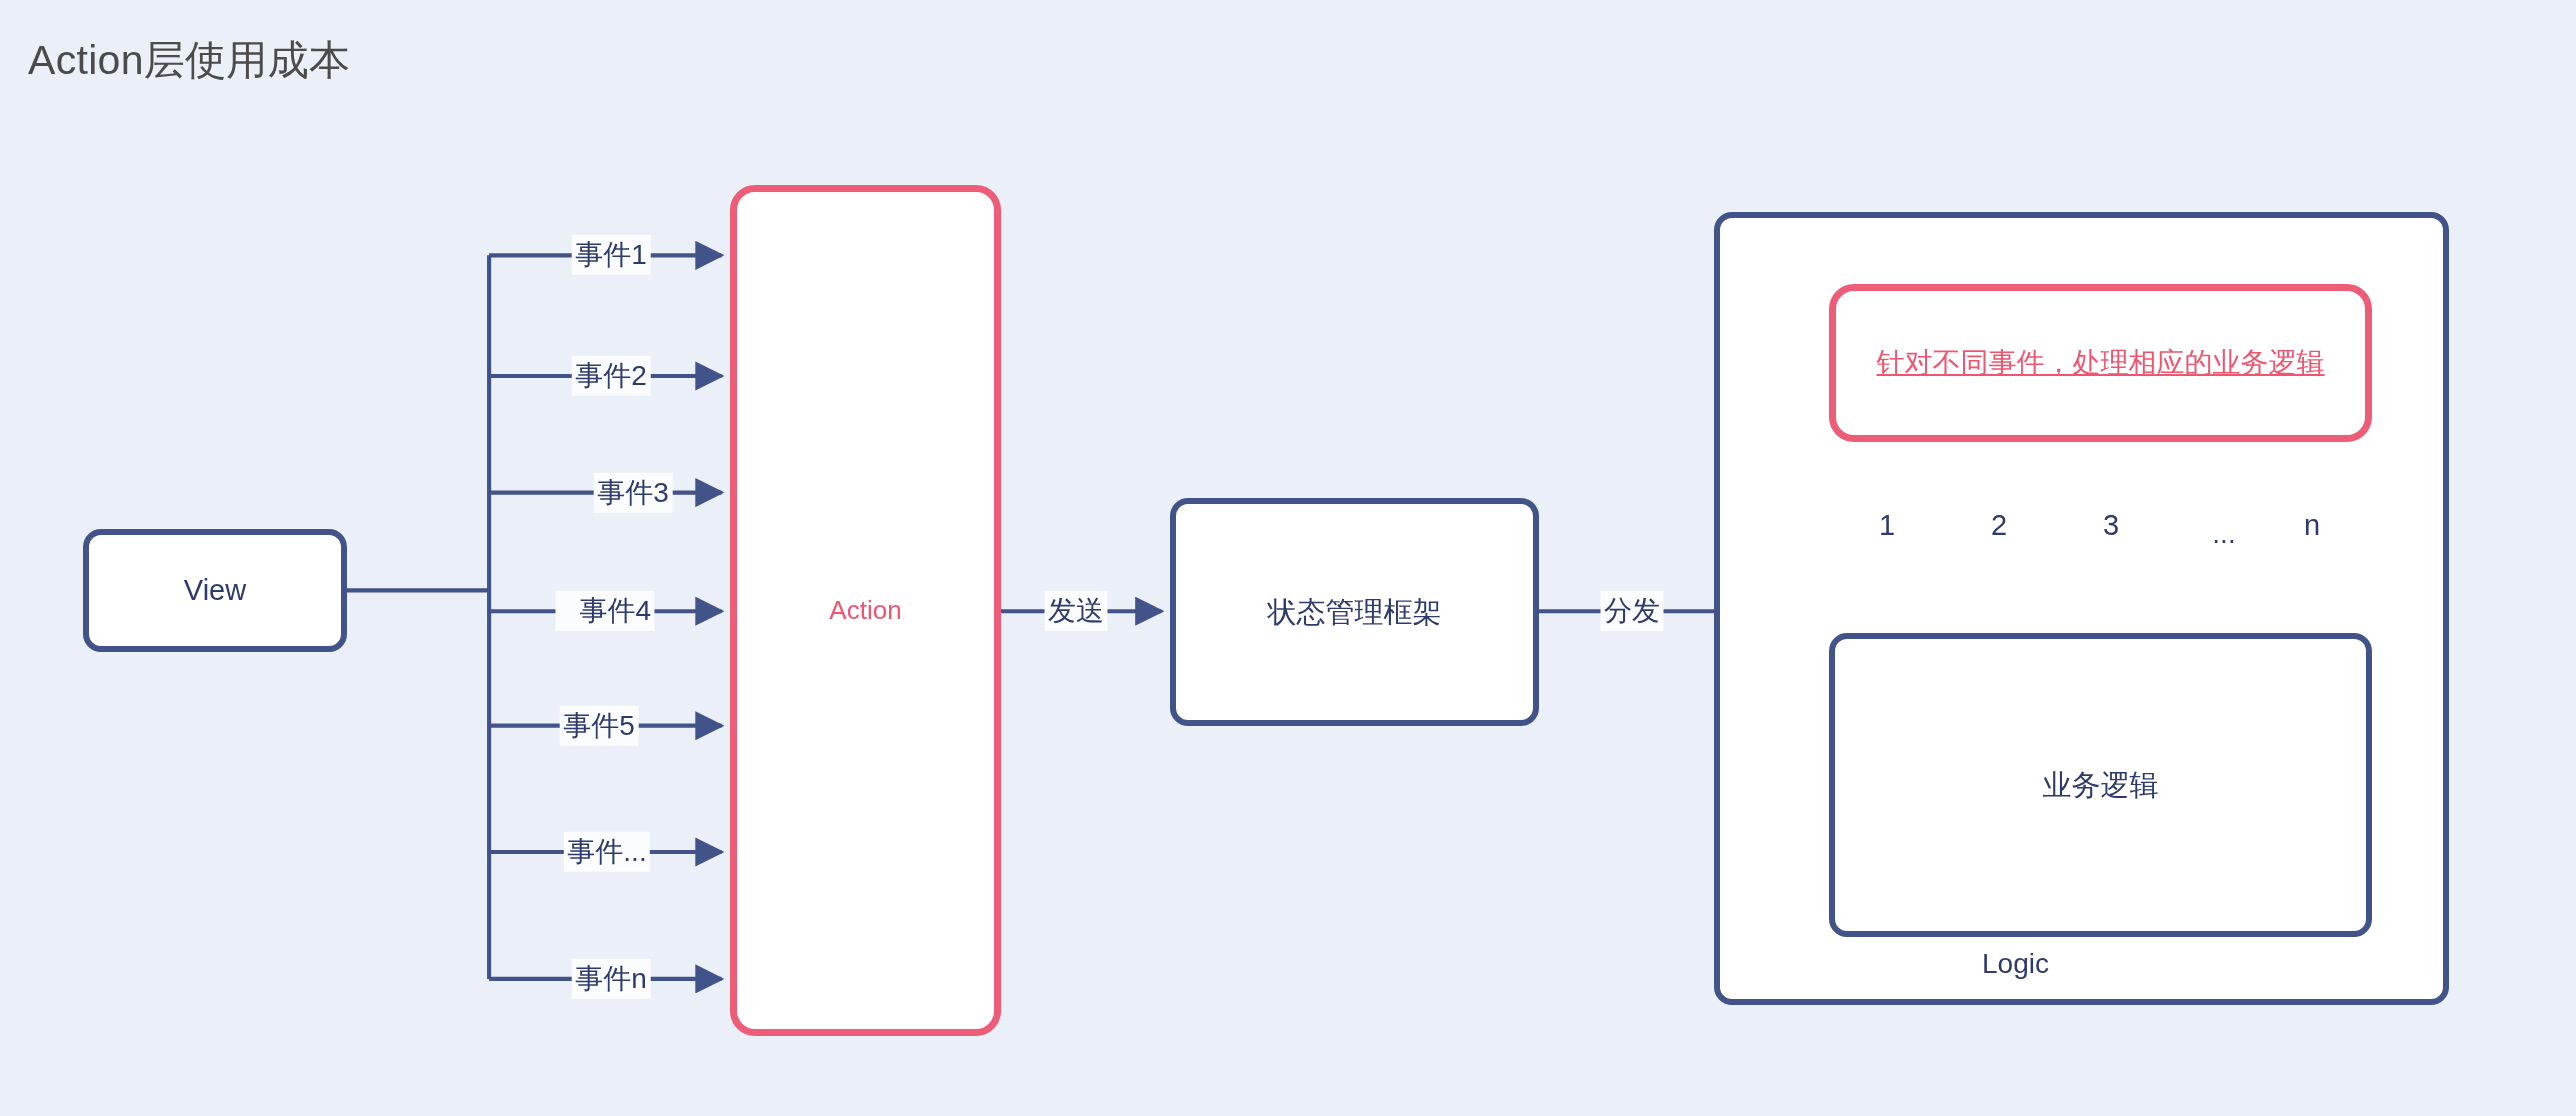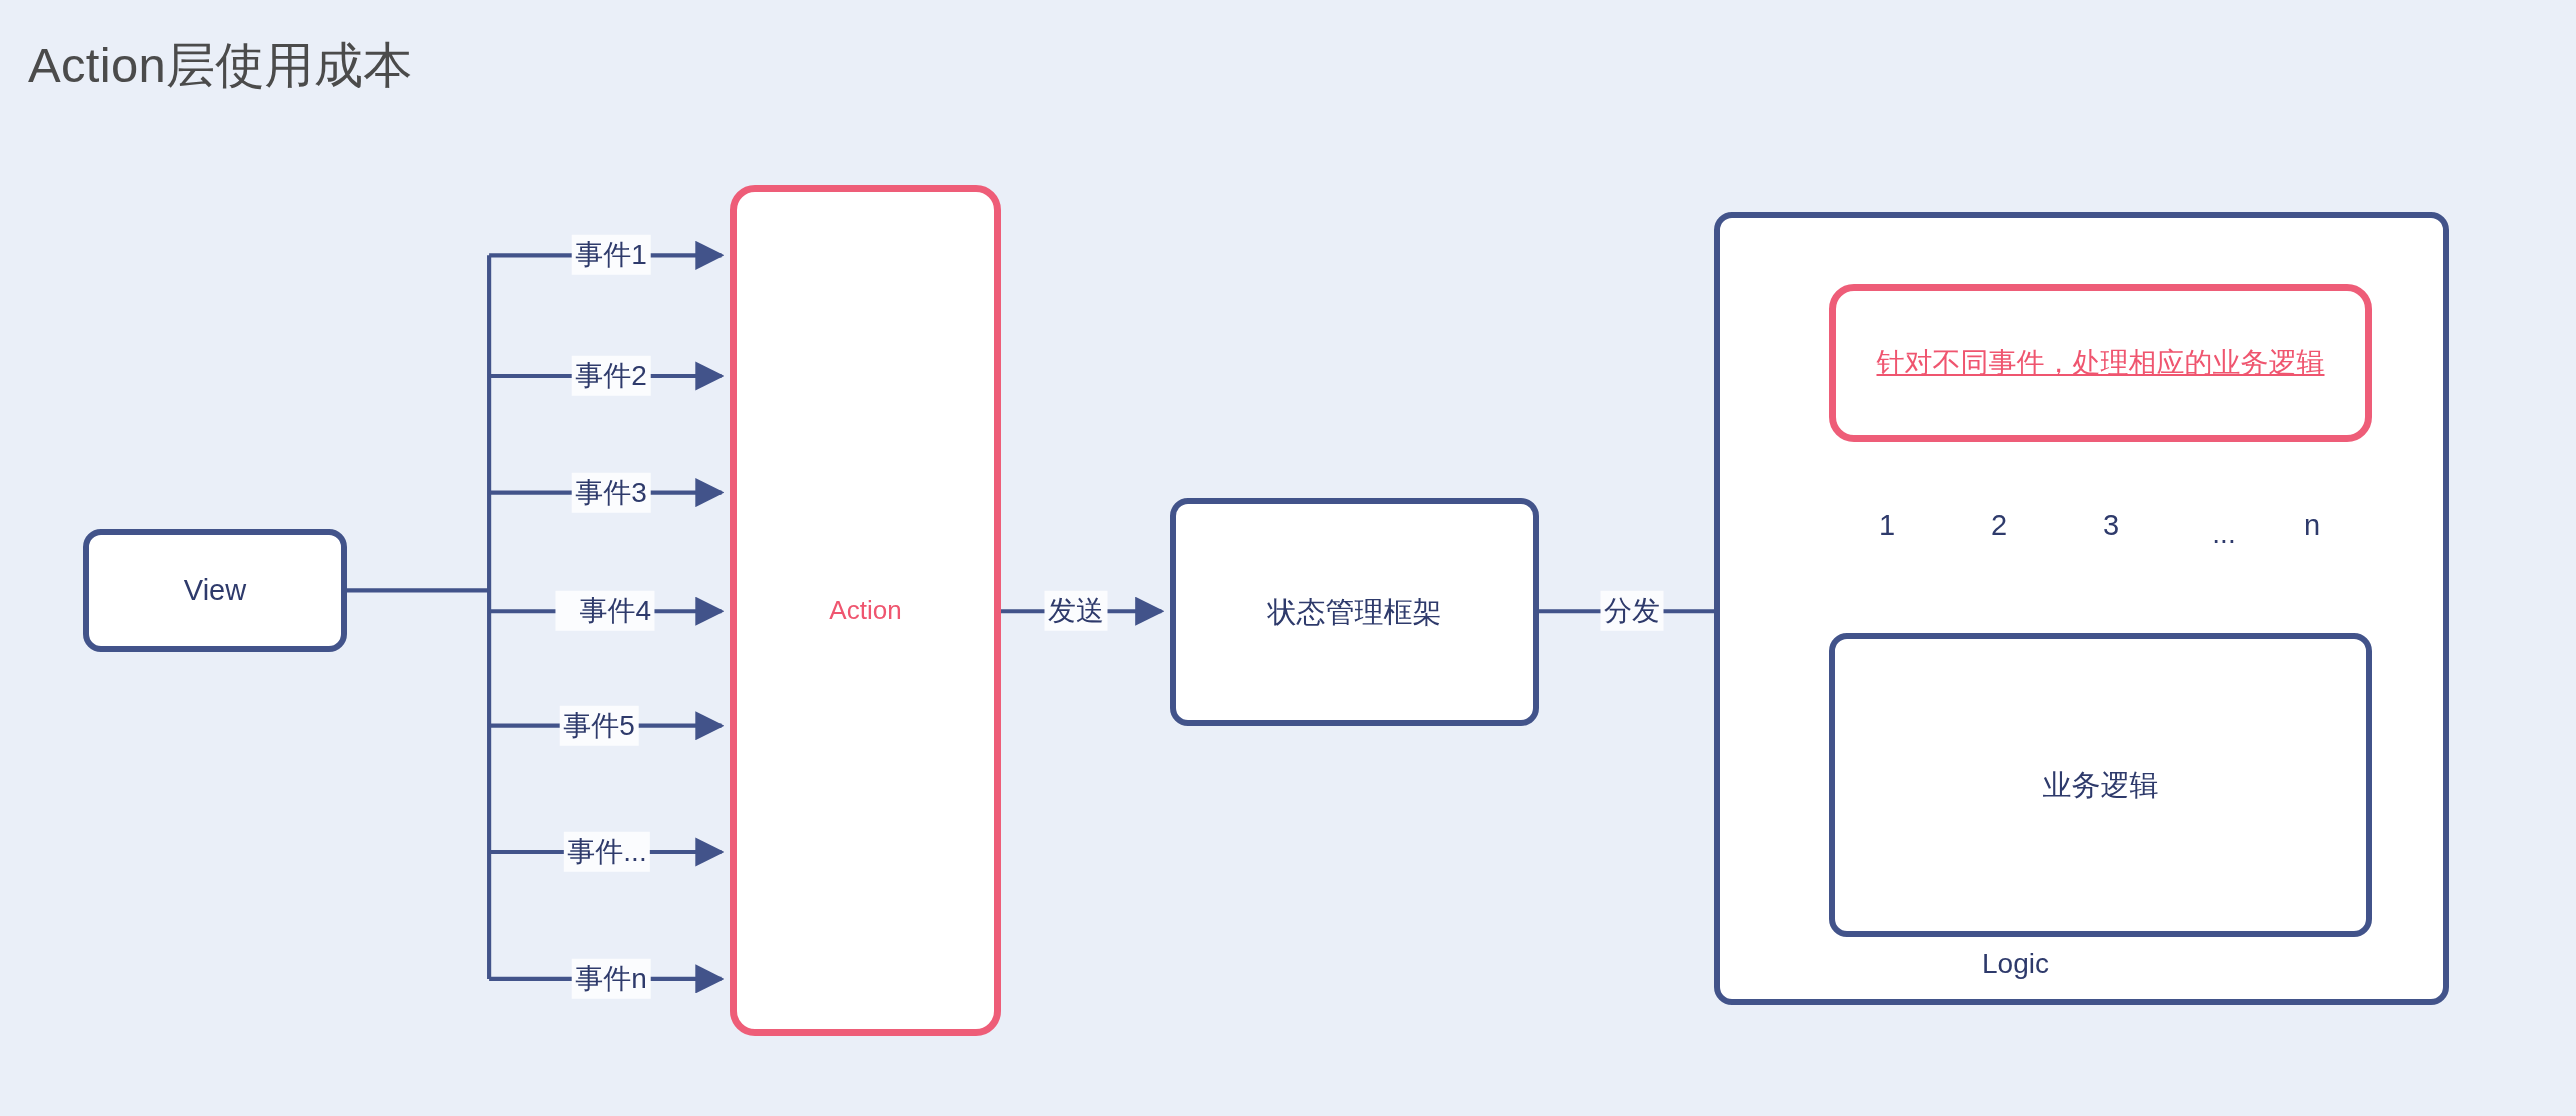--- a/index.html
+++ b/index.html
@@ -19,21 +19,21 @@
     position: absolute;
     left: 0; top: 0;
     width: 2576px;
     height: 1117px;
   }
 
   .page-title {
     position: absolute;
     left: 28px;
     top: 33px;
-    font-size: 49px;
+    font-size: 41px;
     color: #4b4b4b;
     font-weight: 400;
     letter-spacing: 0.3px;
     white-space: nowrap;
   }
 
   
   .node {
     position: absolute;
     box-sizing: border-box;
@@ -166,21 +166,21 @@
 </div>
 
 <div class="node node-navy" id="bizlogic-box">
   <span class="node-label">业务逻辑</span>
 </div>
 
 <div class="logic-caption">Logic</div>
 
 <div class="edge-label" style="left:611px;  top:255px;">事件1</div>
 <div class="edge-label" style="left:611px;  top:376px;">事件2</div>
-<div class="edge-label" style="left:611px;  top:493px;">事件3</div>
+<div class="edge-label" style="left:633px;  top:493px;">事件3</div>
 <div class="edge-label" style="left:605px;  top:611px;padding-left:24px;">事件4</div>
 <div class="edge-label" style="left:599px;  top:726px;">事件5</div>
 <div class="edge-label" style="left:607px;  top:852px;">事件...</div>
 <div class="edge-label" style="left:611px;  top:979px;">事件n</div>
 
 <div class="edge-label" style="left:1076px; top:611px;">发送</div>
 
 <div class="edge-label" style="left:1632px; top:611px;">分发</div>
 
 <div class="num-label" style="left:1887px; top:525px;">1</div>

